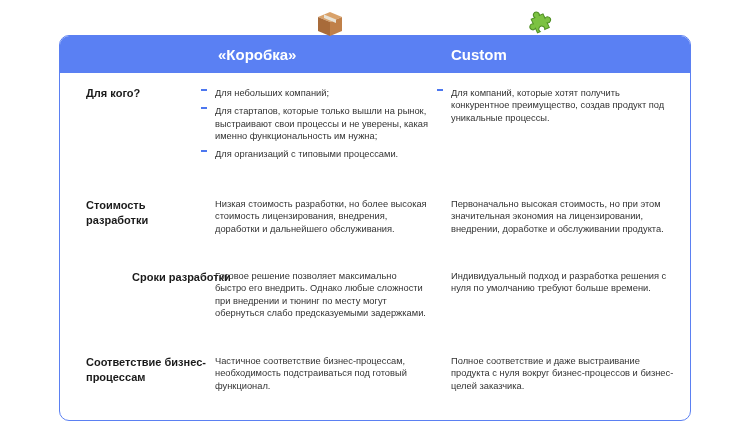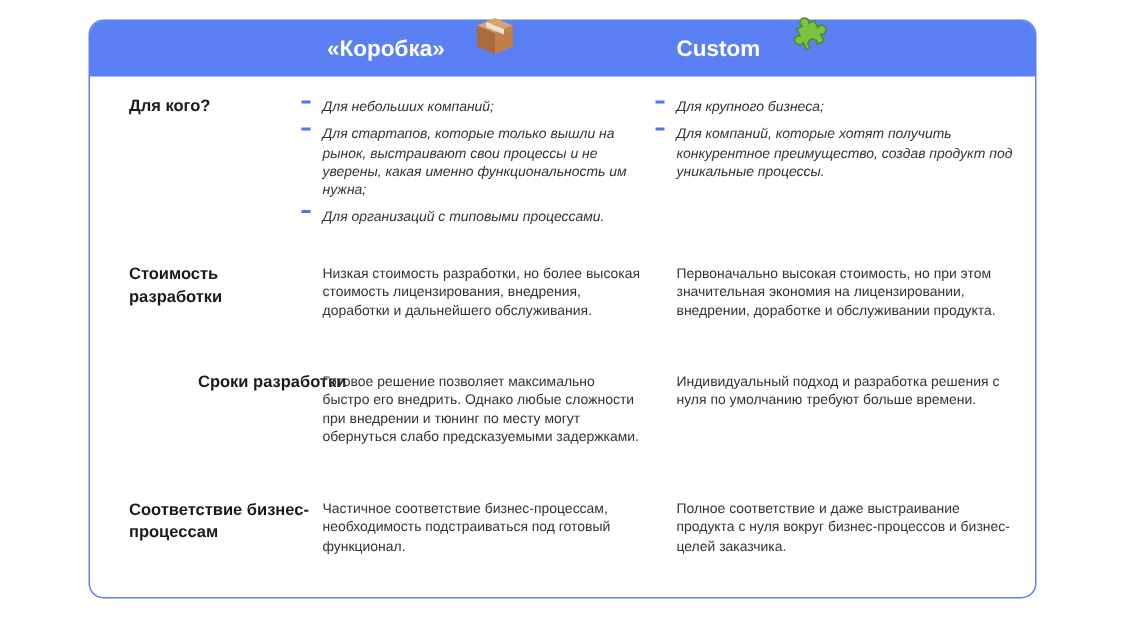--- a/index.html
+++ b/index.html
@@ -2,21 +2,21 @@
 <html><head>
   <meta charset="utf-8">
   <style>
     html, body { margin: 0; padding: 0; }
     body {
       width: 751px; height: 422px; background: #ffffff;
       font-family: "Liberation Sans", sans-serif; color: #1f1f1f;
       position: relative; overflow: hidden;
     }
     .card {
-      position: absolute; left: 59px; top: 13px; width: 632px; height: 386px;
+      position: absolute; left: 59px; top: 35px; width: 632px; height: 386px;
       border: 1.5px solid #5b80f2; border-radius: 10px; box-sizing: border-box;
       overflow: hidden; background: #ffffff;
     }
     .header {
       height: 37px; background: #5a80f3; position: relative;
     }
     .col-title {
       position: absolute; top: 10px; color: #ffffff; font-weight: bold; font-size: 15px;
     }
     .col-title.box { left: 158px; }
@@ -26,21 +26,21 @@
     .row { position: absolute; left: 0; width: 632px; }
     .label {
       position: absolute; left: 26px; font-weight: bold; font-size: 11px; line-height: 15px; color: #1a1a1a;
     }
     .cell {
       position: absolute; font-size: 9.3px; line-height: 12.3px; color: #333;
     }
     .cell.c1 { left: 155px; width: 215px; }
     .cell.c2 { left: 391px; width: 225px; }
     ul.bullets { list-style: none; margin: 0; padding: 0; }
-    ul.bullets li { position: relative; margin-bottom: 6px; font-style: italic; }
+    ul.bullets li { position: relative; margin-bottom: 6px; }
     ul.bullets li::before {
       content: ""; position: absolute; left: -14px; top: 2px; width: 6px; height: 1.5px; background: #4d77ef;
     }
   </style>
 </head>
 <body>
 
 <div class="card">
   <div class="header">
     <span class="col-title box">«Коробка»</span>
@@ -48,21 +48,20 @@
   </div>
 
   <div class="row" style="top:48px;">
     <div class="label" style="top:2px;">Для кого?</div>
     <ul class="bullets cell c1" style="top:3px;">
       <li>Для небольших компаний;</li>
       <li>Для стартапов, которые только вышли на рынок, выстраивают свои процессы и не уверены, какая именно функциональность им нужна;</li>
       <li>Для организаций с типовыми процессами.</li>
     </ul>
     <ul class="bullets cell c2" style="top:3px;">
-      <li>Для крупного бизнеса;</li>
       <li>Для компаний, которые хотят получить конкурентное преимущество, создав продукт под уникальные процессы.</li>
     </ul>
   </div>
 
   <div class="row" style="top:162px;">
     <div class="label" style="width:100px;">Стоимость разработки</div>
     <div class="cell c1">Низкая стоимость разработки, но более высокая стоимость лицензирования, внедрения, доработки и дальнейшего обслуживания.</div>
     <div class="cell c2">Первоначально высокая стоимость, но при этом значительная экономия на лицензировании, внедрении, доработке и обслуживании продукта.</div>
   </div>
 

